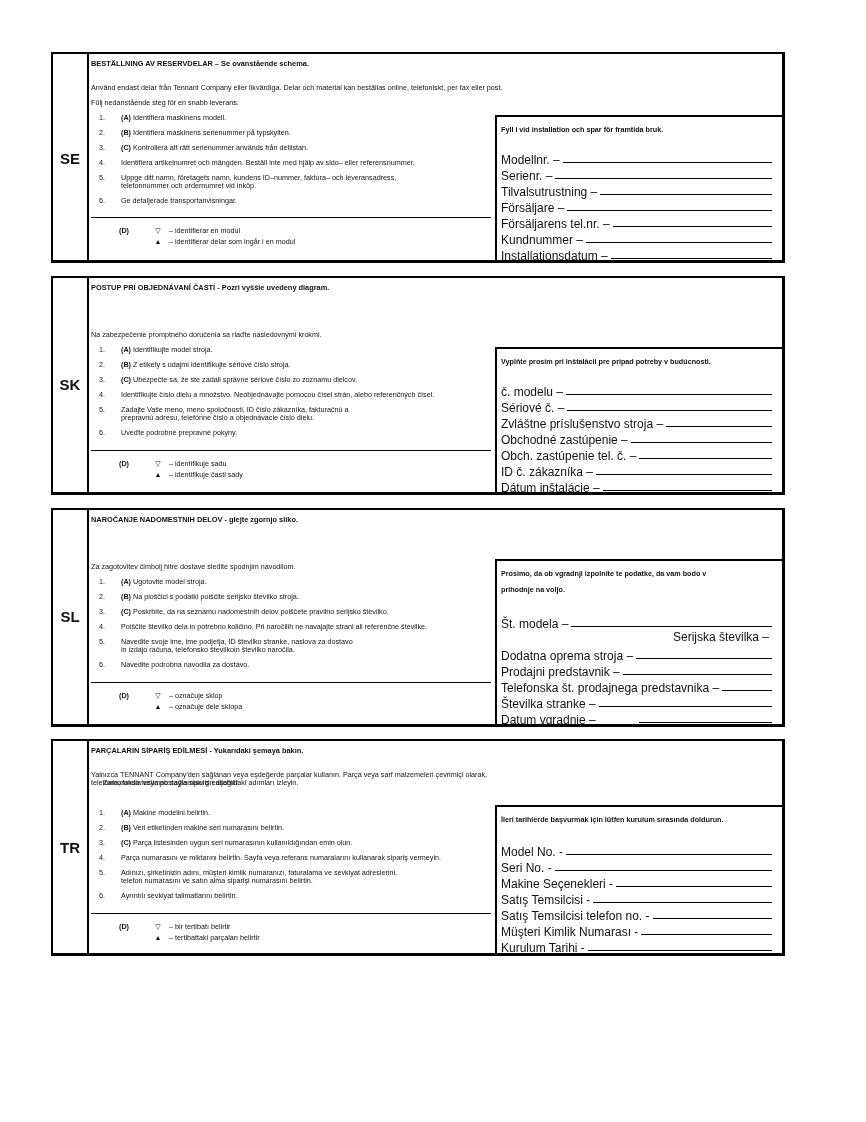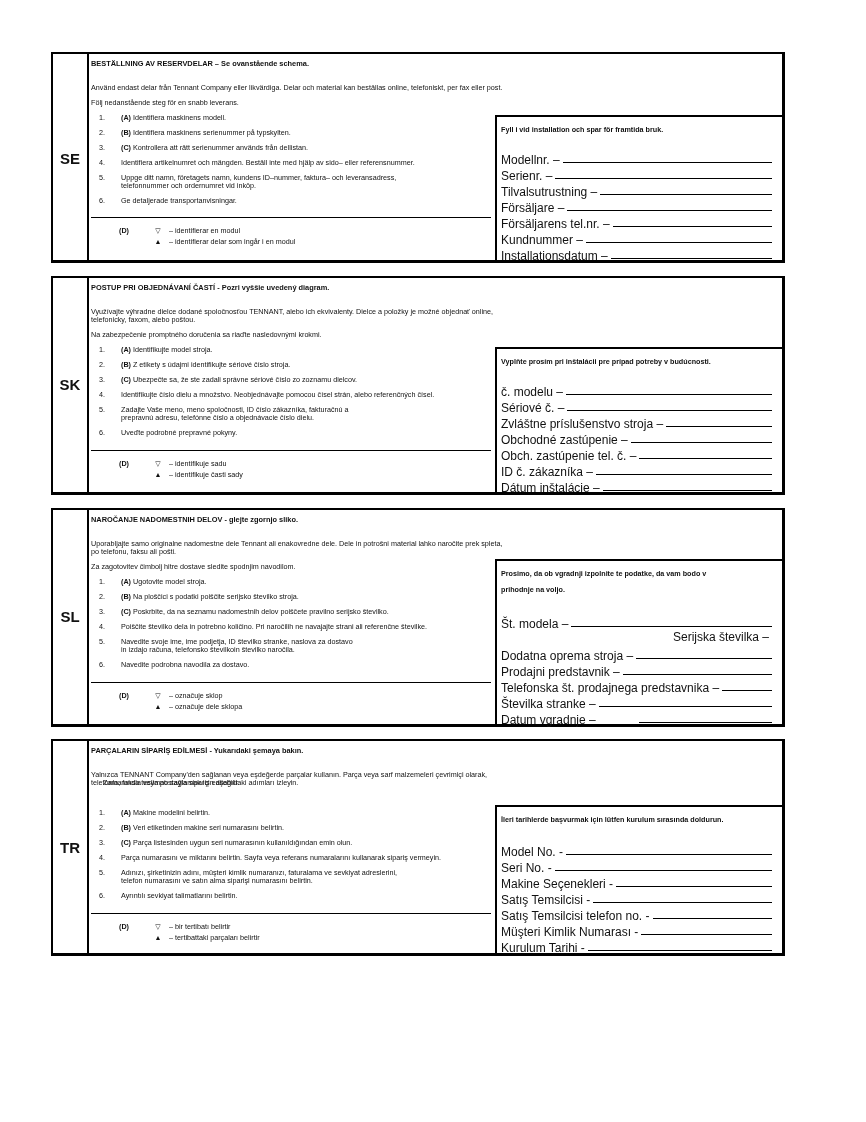--- a/index.html
+++ b/index.html
@@ -120,21 +120,20 @@
     </div>
   </div>
 </div>
 
 <div class="section" style="top:276px;height:219px;">
   <div class="lang-col">
     <div class="lang-code" style="top:98px;">SK</div>
   </div>
   <div class="content">
     <div class="title">POSTUP PRI OBJEDNÁVANÍ ČASTÍ - Pozri vyššie uvedený diagram.</div>
-    <div class="para" style="top:30px;"><span>Využívajte výhradne dielce dodané spoločnosťou TENNANT, alebo ich ekvivalenty. Dielce a položky je možné objednať online,</span><br><span>telefonicky, faxom, alebo poštou.</span></div>
     <div class="para" style="top:53px;">Na zabezpečenie promptného doručenia sa riaďte nasledovnými krokmi.</div>
     <div class="steps">
       <div class="step" style="top:68px;">
           <span class="num">1.</span>
           <span class="txt"><b>(A)</b><span> Identifikujte model stroja.</span></span>
         </div>
       <div class="step" style="top:83px;">
           <span class="num">2.</span>
           <span class="txt"><b>(B)</b><span> Z etikety s údajmi identifikujte sériové číslo stroja.</span></span>
         </div>
@@ -196,21 +195,20 @@
     </div>
   </div>
 </div>
 
 <div class="section" style="top:508px;height:219px;">
   <div class="lang-col">
     <div class="lang-code" style="top:98px;">SL</div>
   </div>
   <div class="content">
     <div class="title">NAROČANJE NADOMESTNIH DELOV - glejte zgornjo sliko.</div>
-    <div class="para" style="top:30px;"><span>Uporabljajte samo originalne nadomestne dele Tennant ali enakovredne dele. Dele in potrošni material lahko naročite prek spleta,</span><br><span>po telefonu, faksu ali pošti.</span></div>
     <div class="para" style="top:53px;">Za zagotovitev čimbolj hitre dostave sledite spodnjim navodilom.</div>
     <div class="steps">
       <div class="step" style="top:68px;">
           <span class="num">1.</span>
           <span class="txt"><b>(A)</b><span> Ugotovite model stroja.</span></span>
         </div>
       <div class="step" style="top:83px;">
           <span class="num">2.</span>
           <span class="txt"><b>(B)</b><span> Na ploščici s podatki poiščite serijsko številko stroja.</span></span>
         </div>

